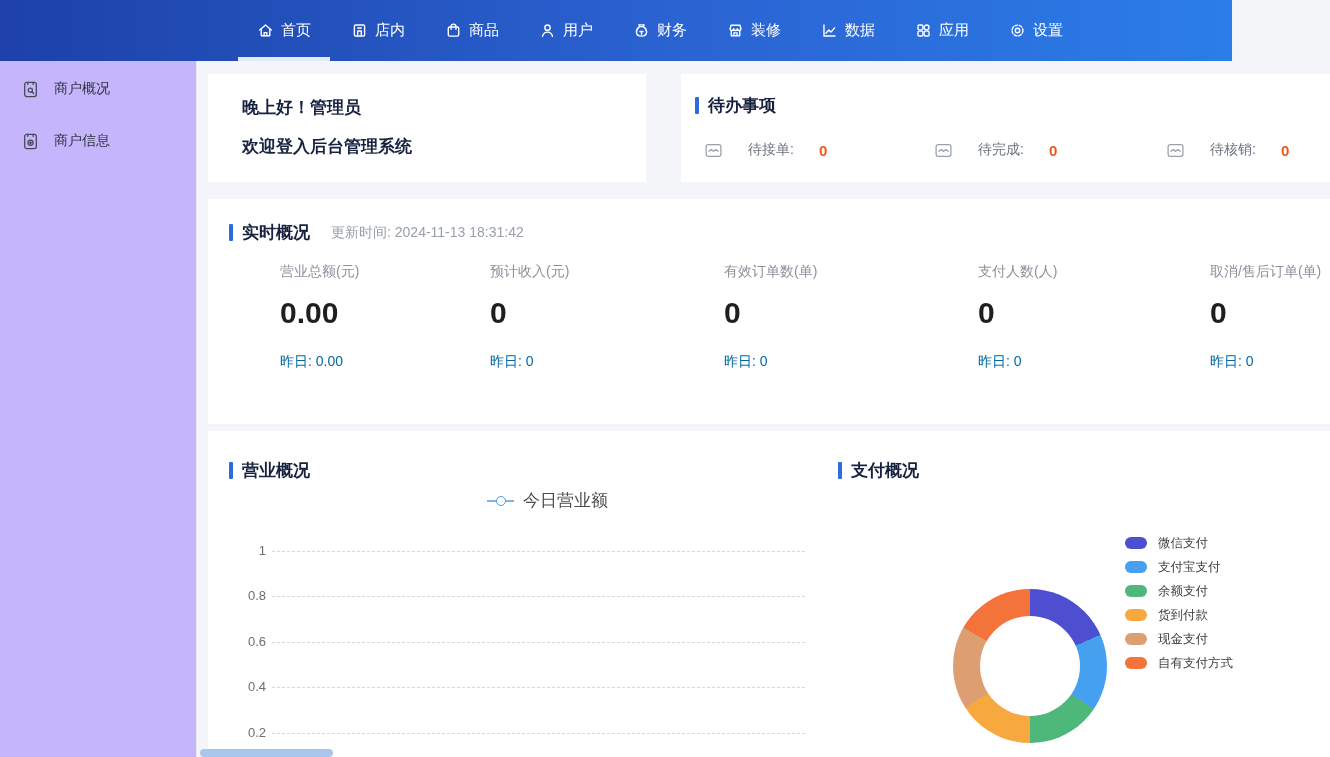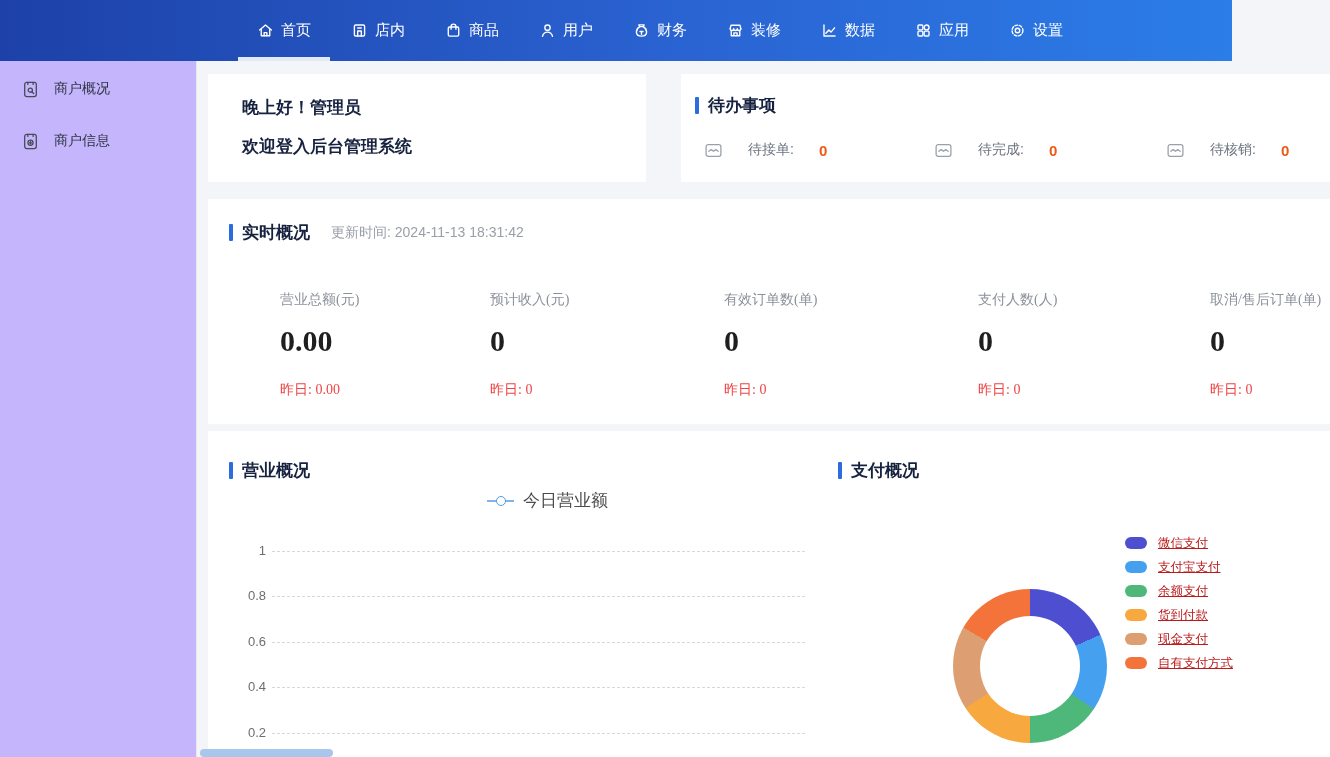--- a/index.html
+++ b/index.html
@@ -41,24 +41,24 @@
   .bar { width:4px; height:17px; background:#2d6ce0; border-radius:1px; flex:none; }
   .section-title { font-size:17px; font-weight:bold; color:#16223f; }
   .todo-items { display:grid; grid-template-columns:230px 232px 1fr; padding-left:9px; margin-top:24px; }
   .todo-item { display:flex; align-items:center; gap:25px; font-size:14px; color:#6d7480; }
   .todo-item svg { width:19px; height:17px; stroke:#9aa0a8; fill:none; stroke-width:1.2;
                    stroke-linecap:round; stroke-linejoin:round; }
   .todo-value { font-weight:bold; font-size:15px; }
 
   .realtime-card { height:225px; padding:22px 0 0 21px; margin-bottom:7px; }
   .update-text { font-size:14px; color:#9aa0a8; margin-left:12px; }
-  .stats { display:grid; grid-template-columns:210px 234px 254px 232px 1fr; padding-left:51px; margin-top:47px;font-family:Liberation Serif, serif; }
+  .stats { display:grid; grid-template-columns:210px 234px 254px 232px 1fr; padding-left:51px; margin-top:19px; }
   .stat-label { font-size:14px; color:#8b909a; }
   .stat-value { font-size:30px; font-weight:bold; color:#1f1f1f; margin:15px 0 23px; }
-  .stat-yesterday { font-size:14px; color:#ef4444; }
+  .stat-yesterday { font-size:14px; color:#0369a1; }
 
   .chart-card { position:relative; height:330px; width:1122px; }
   .biz-title { position:absolute; left:21px; top:28px; }
   .pay-title { position:absolute; left:630px; top:28px; }
 
   .line-legend { position:absolute; left:279px; top:58px; display:flex; align-items:center; gap:9px;
                  cursor:pointer; }
   .legend-marker { position:relative; width:27px; height:2px; background:#7fb3ea; }
   .legend-marker i { position:absolute; left:9px; top:-4px; width:10px; height:10px; border:1.6px solid #4f9ce4;
                      border-radius:50%; background:#fff; }
@@ -67,21 +67,21 @@
   .ytick { position:absolute; left:10px; width:48px; text-align:right; font-size:13px; color:#6e6e6e; }
   .gridline { position:absolute; left:64px; width:533px; border-top:1px dashed #d8d8d8; }
 
   .donut { position:absolute; left:745px; top:158px; width:154px; height:154px; border-radius:50%; }
   .donut::after { content:""; position:absolute; left:27px; top:27px; width:100px; height:100px;
                   border-radius:50%; background:#ffffff; }
 
   .pay-legend { position:absolute; left:917px; top:100px; }
   .pay-legend-item { height:24px; display:flex; align-items:center; gap:11px; cursor:pointer; }
   .swatch { width:22px; height:12px; border-radius:6px; flex:none; }
-  .pay-legend-item span { font-size:12.5px; color:#b91c1c;text-decoration:underline; }
+  .pay-legend-item span { font-size:12.5px; color:#404040; }
 
   .hscroll-thumb { position:absolute; left:3px; bottom:0; width:133px; height:8px; border-radius:4px;
                    background:#a9c6ec; }
 </style>
 </head>
 <body>
 
 <header class="topbar">
   <nav class="nav">
     <div class="nav-item active">

